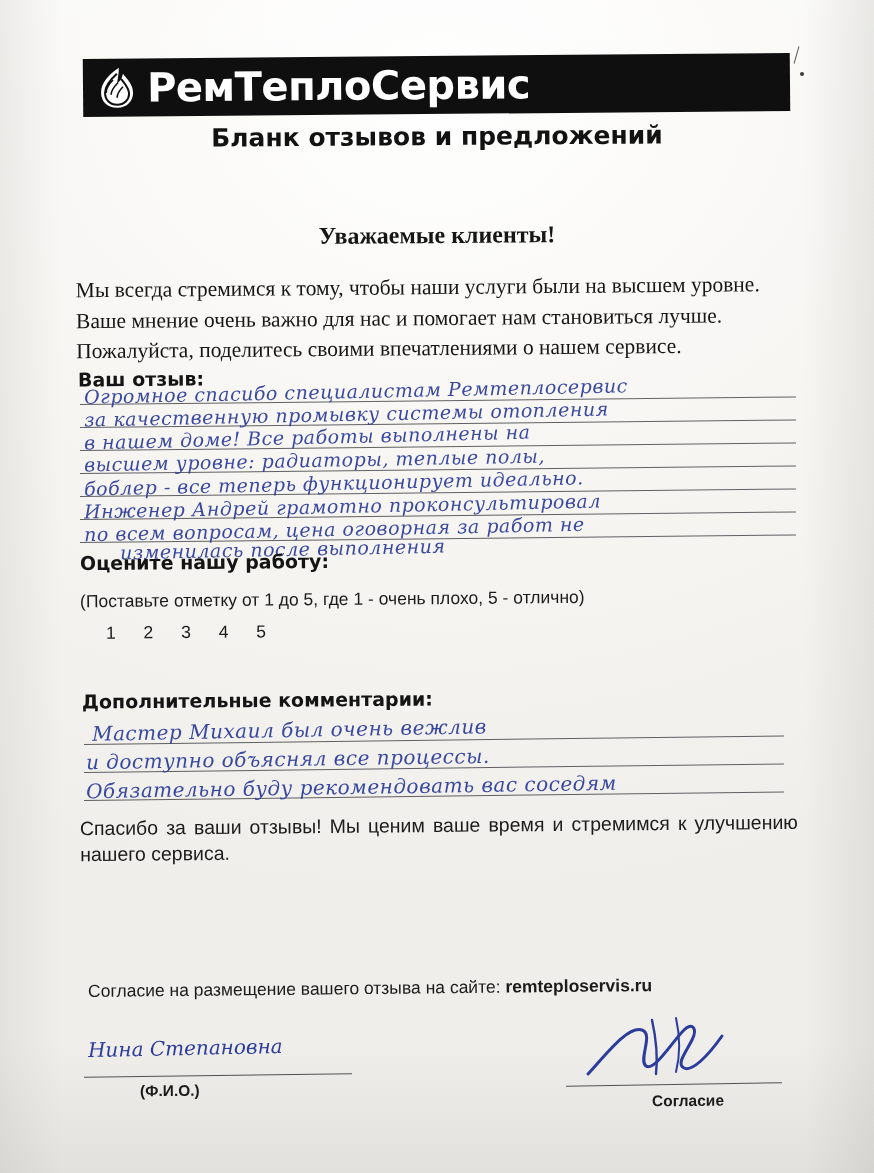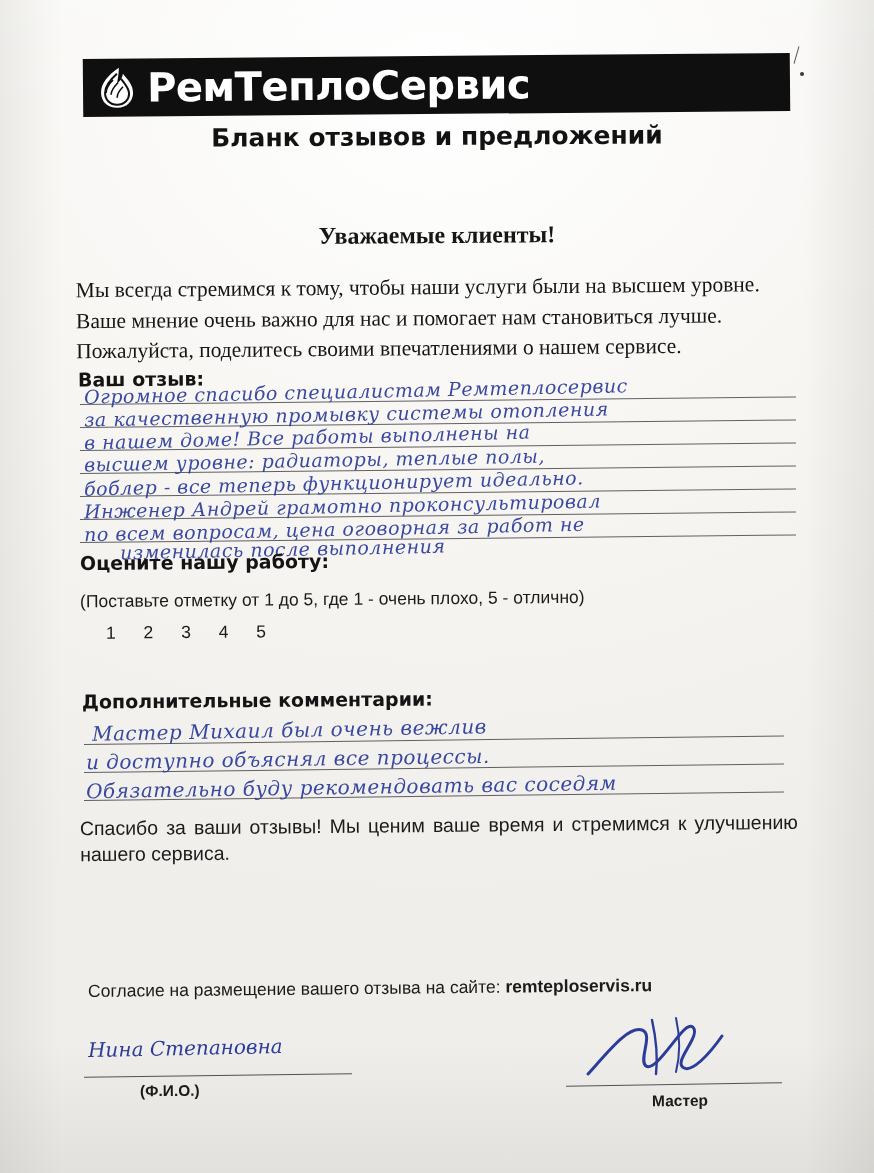--- a/index.html
+++ b/index.html
@@ -310,16 +310,16 @@
     <div class="sig-name" style="left:88px; top:1036px; transform:rotate(-1.2deg);">Нина Степановна</div>
     <div class="sig-line" style="left:84px; top:1075px; width:268px; transform:rotate(-0.8deg);"></div>
     <div class="sig-caption" style="left:140px; top:1082px;">(Ф.И.О.)</div>
 
     <svg style="position:absolute; left:580px; top:1012px;" width="160" height="72" aria-hidden="true">
       <path d="M8 62 C28 40, 48 14, 62 18 C74 22, 58 48, 66 54 C74 60, 92 30, 104 18 C112 10, 118 16, 112 28 C106 40, 96 52, 104 56 C112 60, 128 44, 142 24" fill="none" stroke="#2c3c9a" stroke-width="3" stroke-linecap="round"></path>
       <path d="M72 8 C76 26, 78 44, 76 62" fill="none" stroke="#2c3c9a" stroke-width="2.4" stroke-linecap="round"></path>
       <path d="M96 6 C100 24, 100 44, 96 60" fill="none" stroke="#2c3c9a" stroke-width="2" stroke-linecap="round"></path>
     </svg>
     <div class="sig-line" style="left:566px; top:1084px; width:216px; transform:rotate(-0.9deg);"></div>
-    <div class="sig-caption" style="left:652px; top:1092px;">Мастер</div>
+    <div class="sig-caption" style="left:652px; top:1092px;">Согласие</div>
 
   </div>
 </div>
 
 </body></html>

